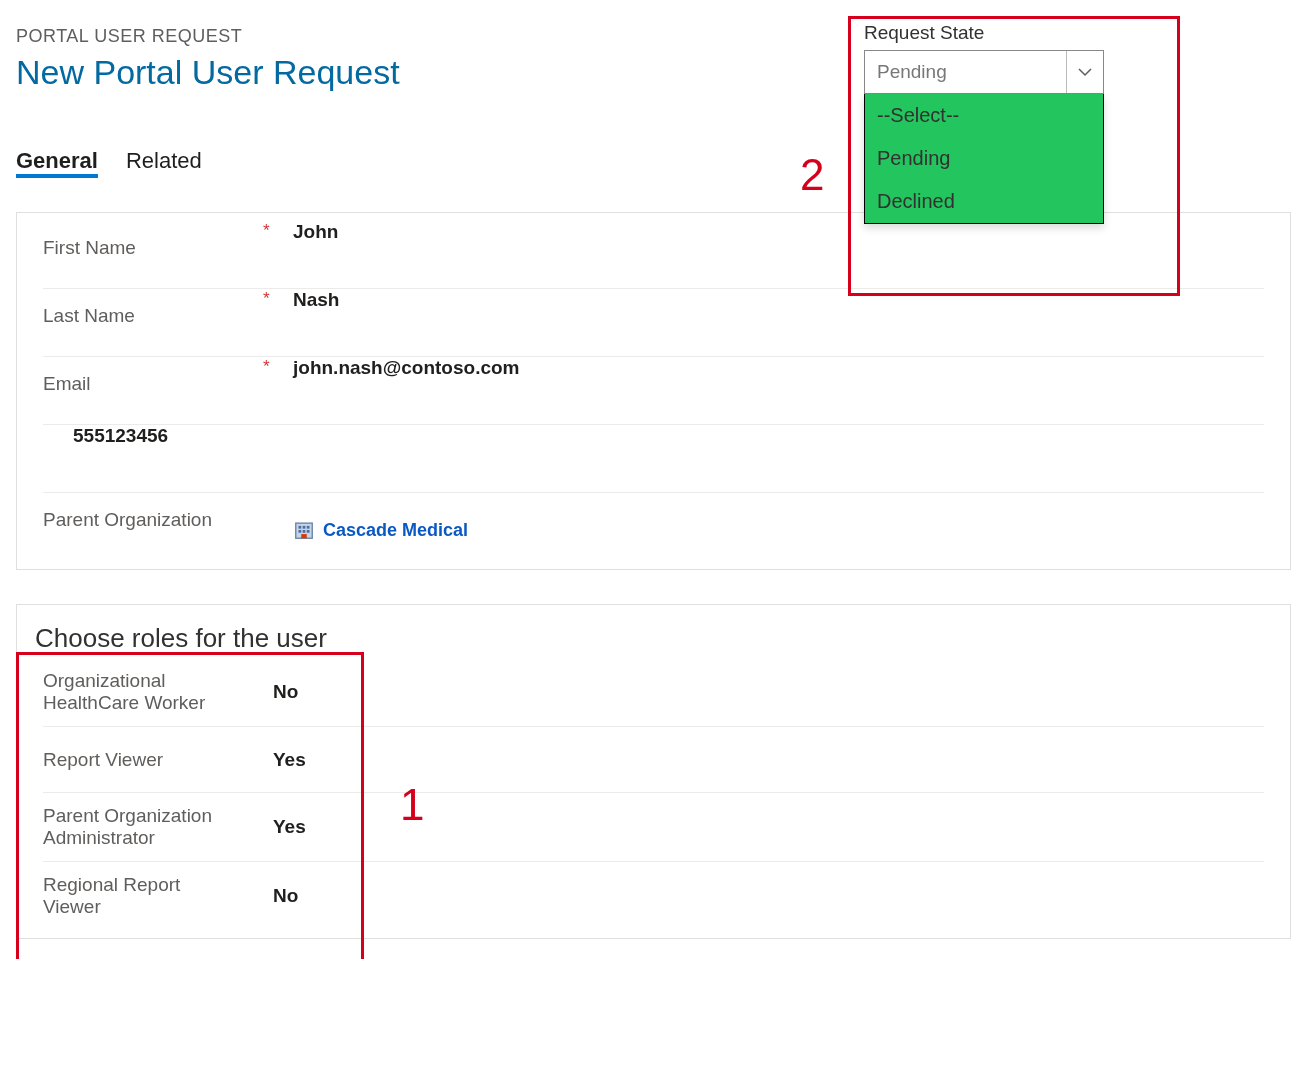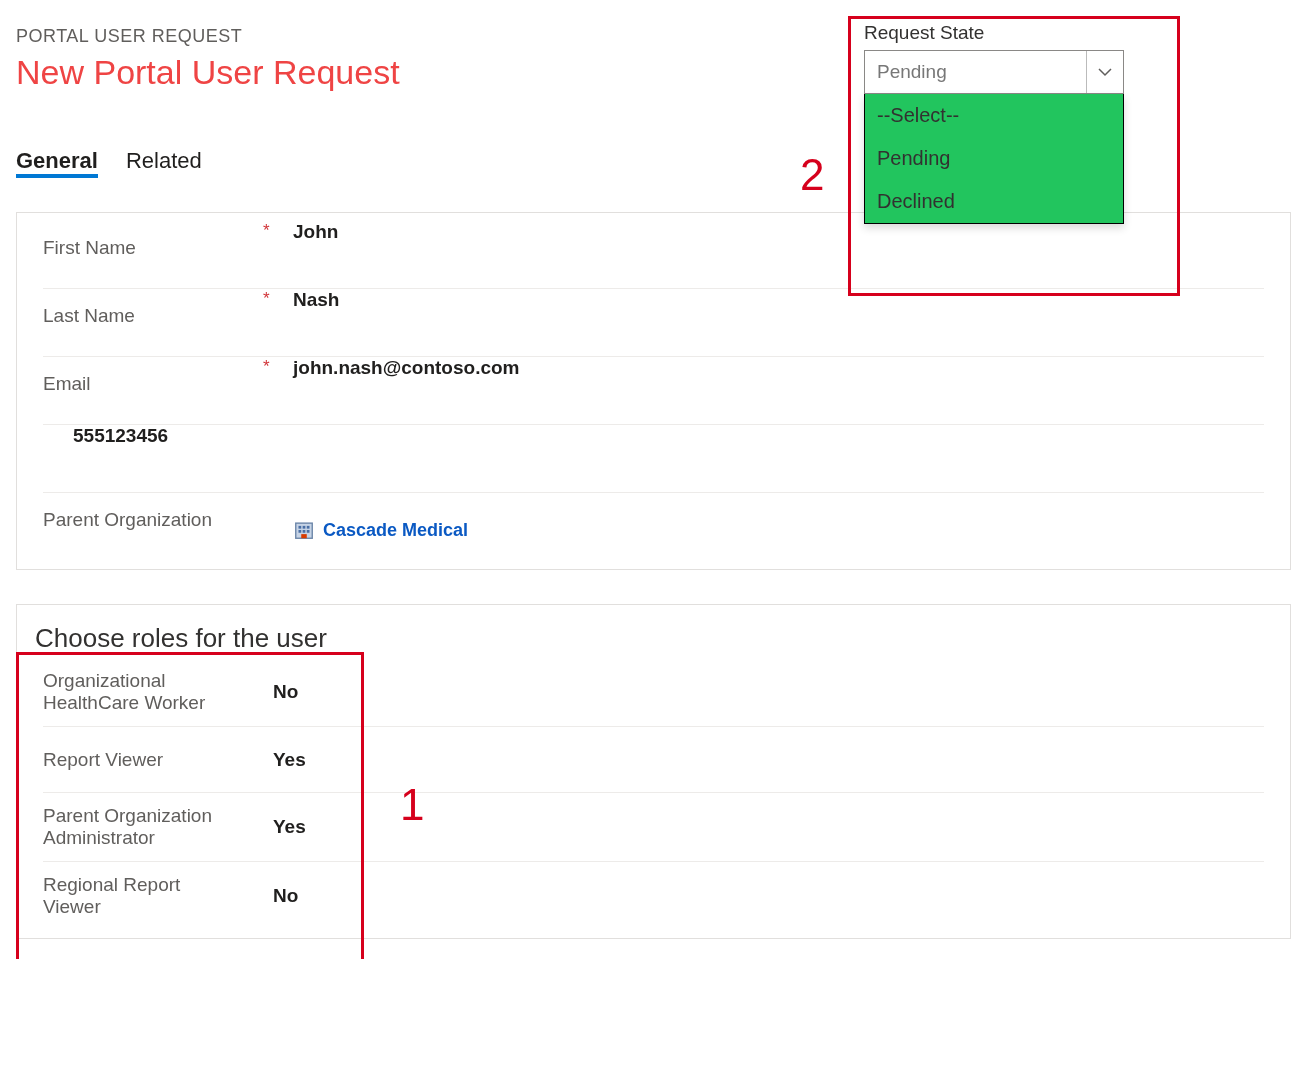--- a/index.html
+++ b/index.html
@@ -12,21 +12,21 @@
       position: relative;
     }
     .header-eyebrow {
       font-size: 18px;
       color: #605e5c;
       letter-spacing: 0.5px;
       margin-bottom: 6px;
     }
     .header-title {
       font-size: 34px;
-      color: #ef4444;
+      color: #0369a1;
       font-weight: 400;
       margin-bottom: 56px;
     }
     .tab-strip {
       display: flex;
       gap: 28px;
       font-size: 22px;
       border-bottom: none;
     }
     .tab {
@@ -91,21 +91,21 @@
     }
     .org-icon {
       width: 22px; height: 22px;
       display:inline-flex; align-items:center; justify-content:center;
     }
     
     .rs-panel {
       position: absolute;
       top: 22px;
       left: 864px;
-      width: 260px;
+      width: 240px;
     }
     .rs-label {
       font-size: 19px;
       color: #323130;
       margin-bottom: 6px;
     }
     .rs-select {
       border: 1px solid #8a8886;
       height: 44px;
       display: flex;

